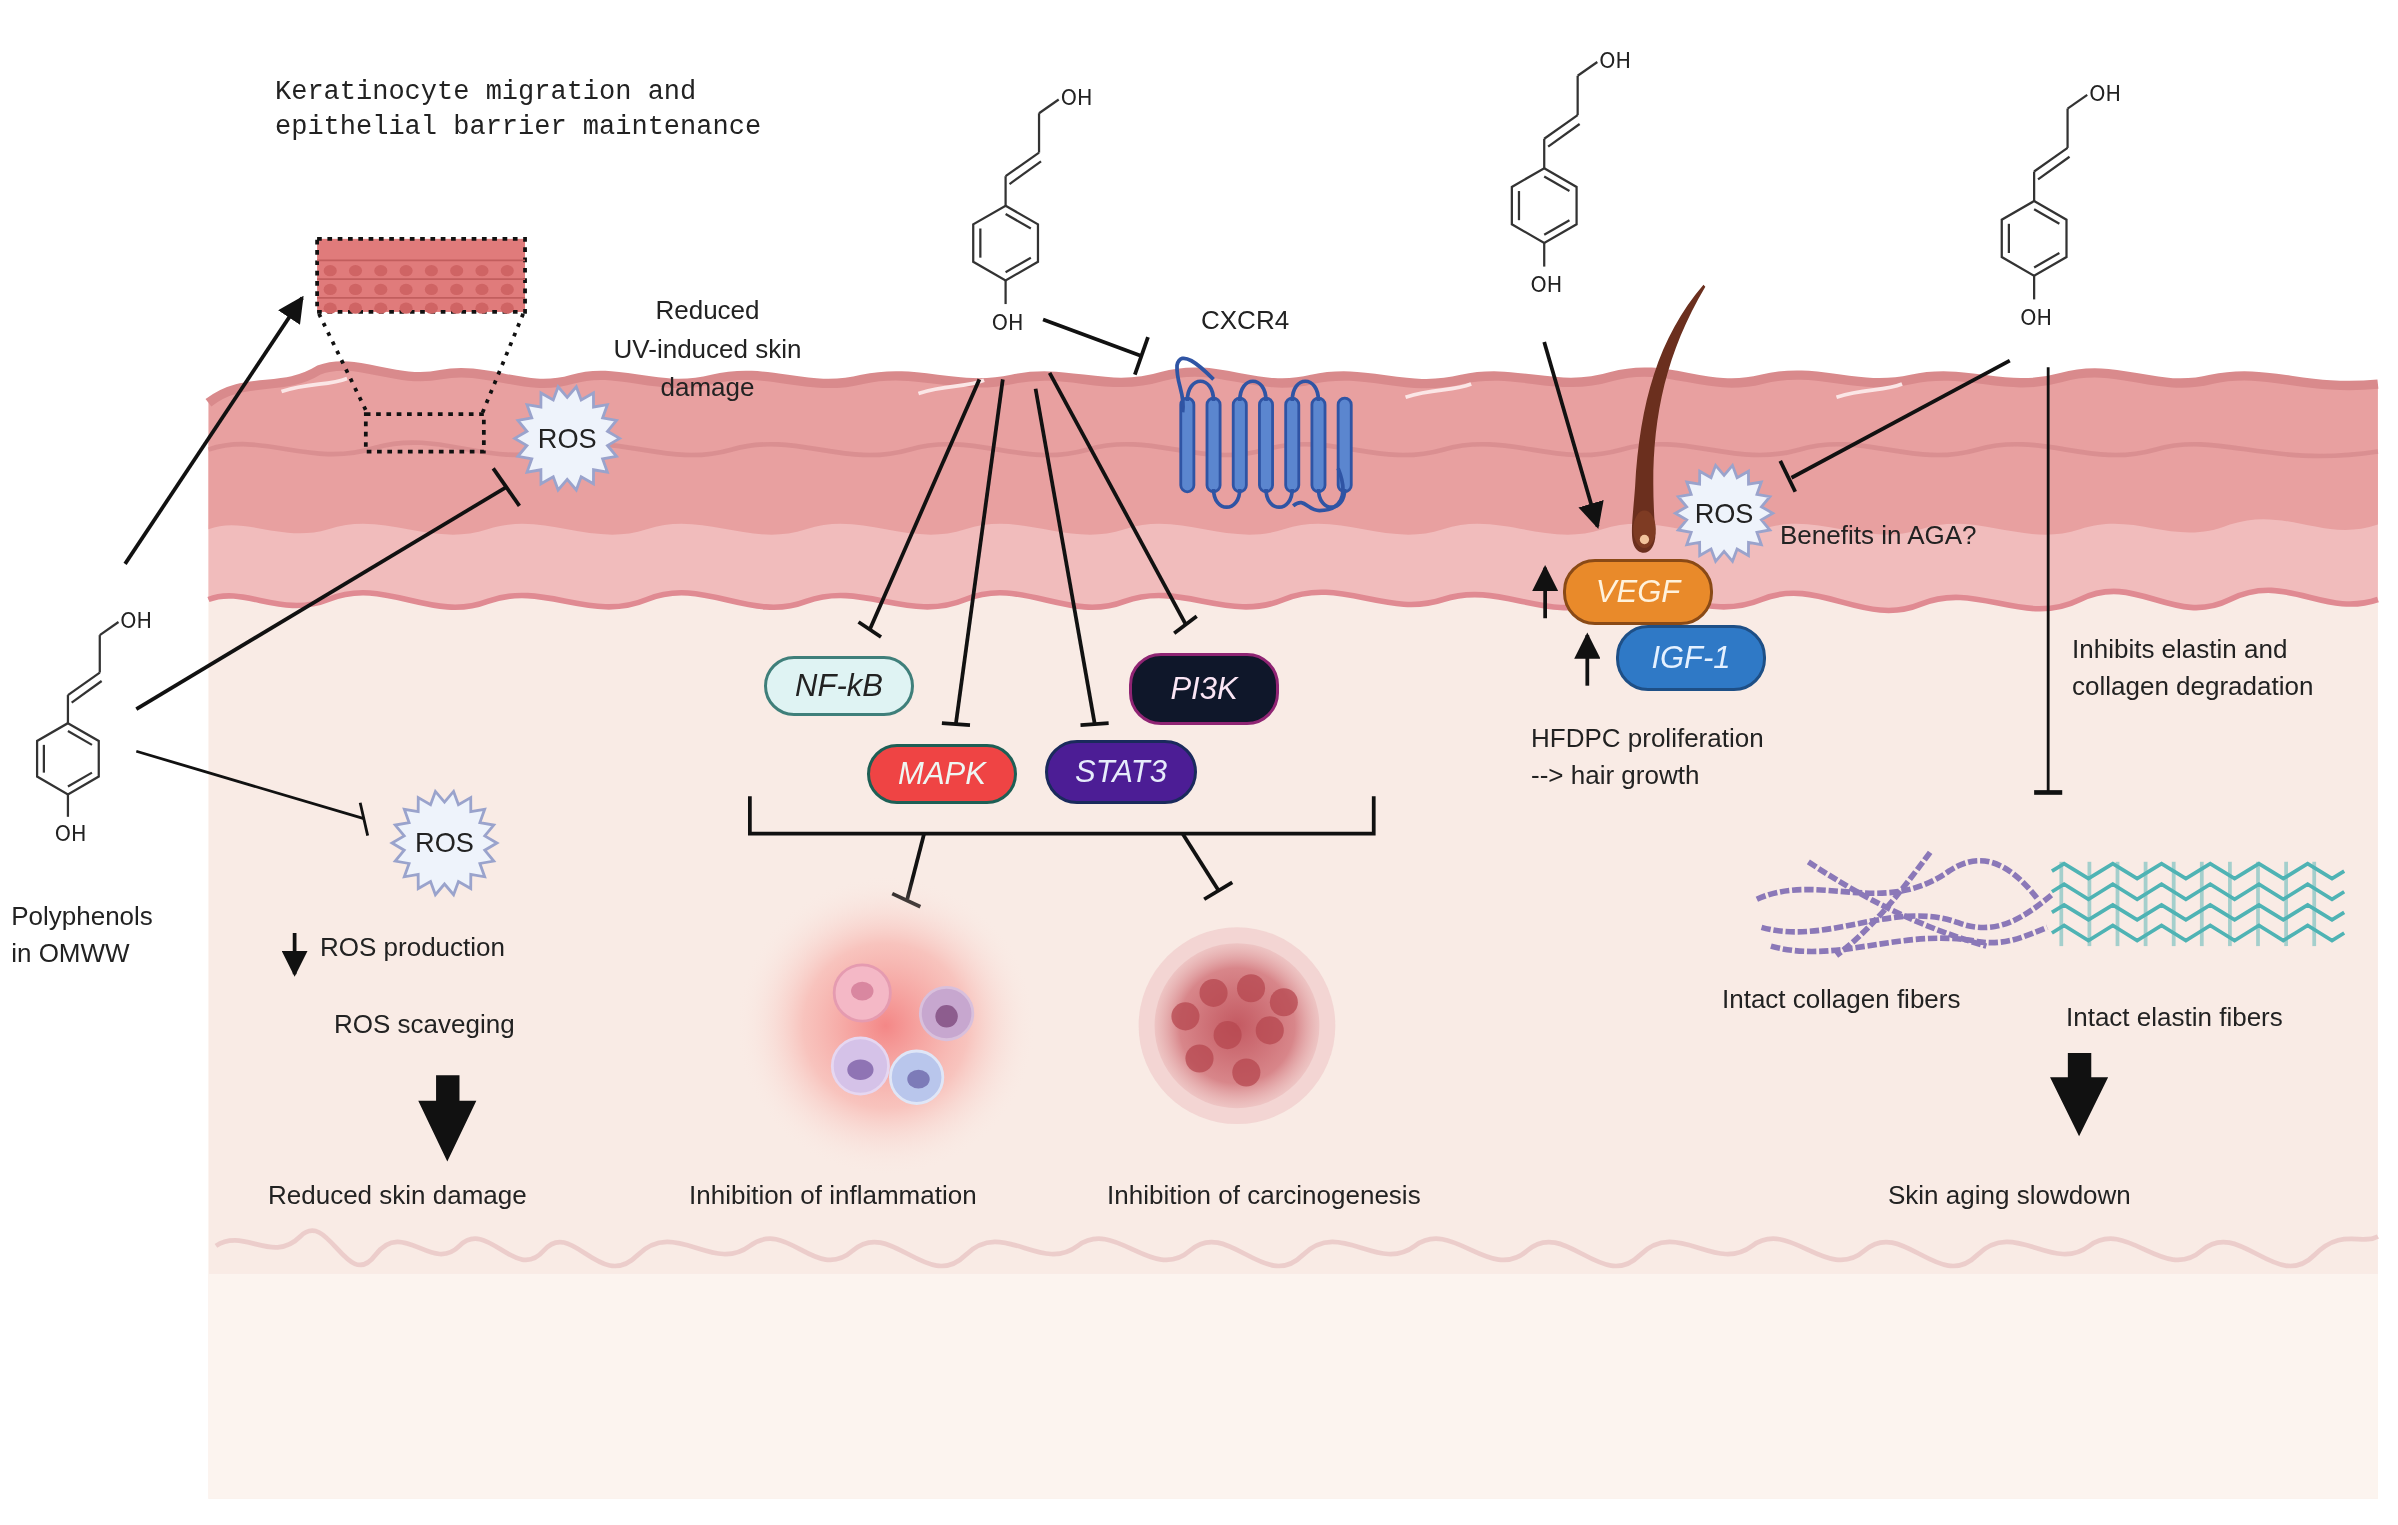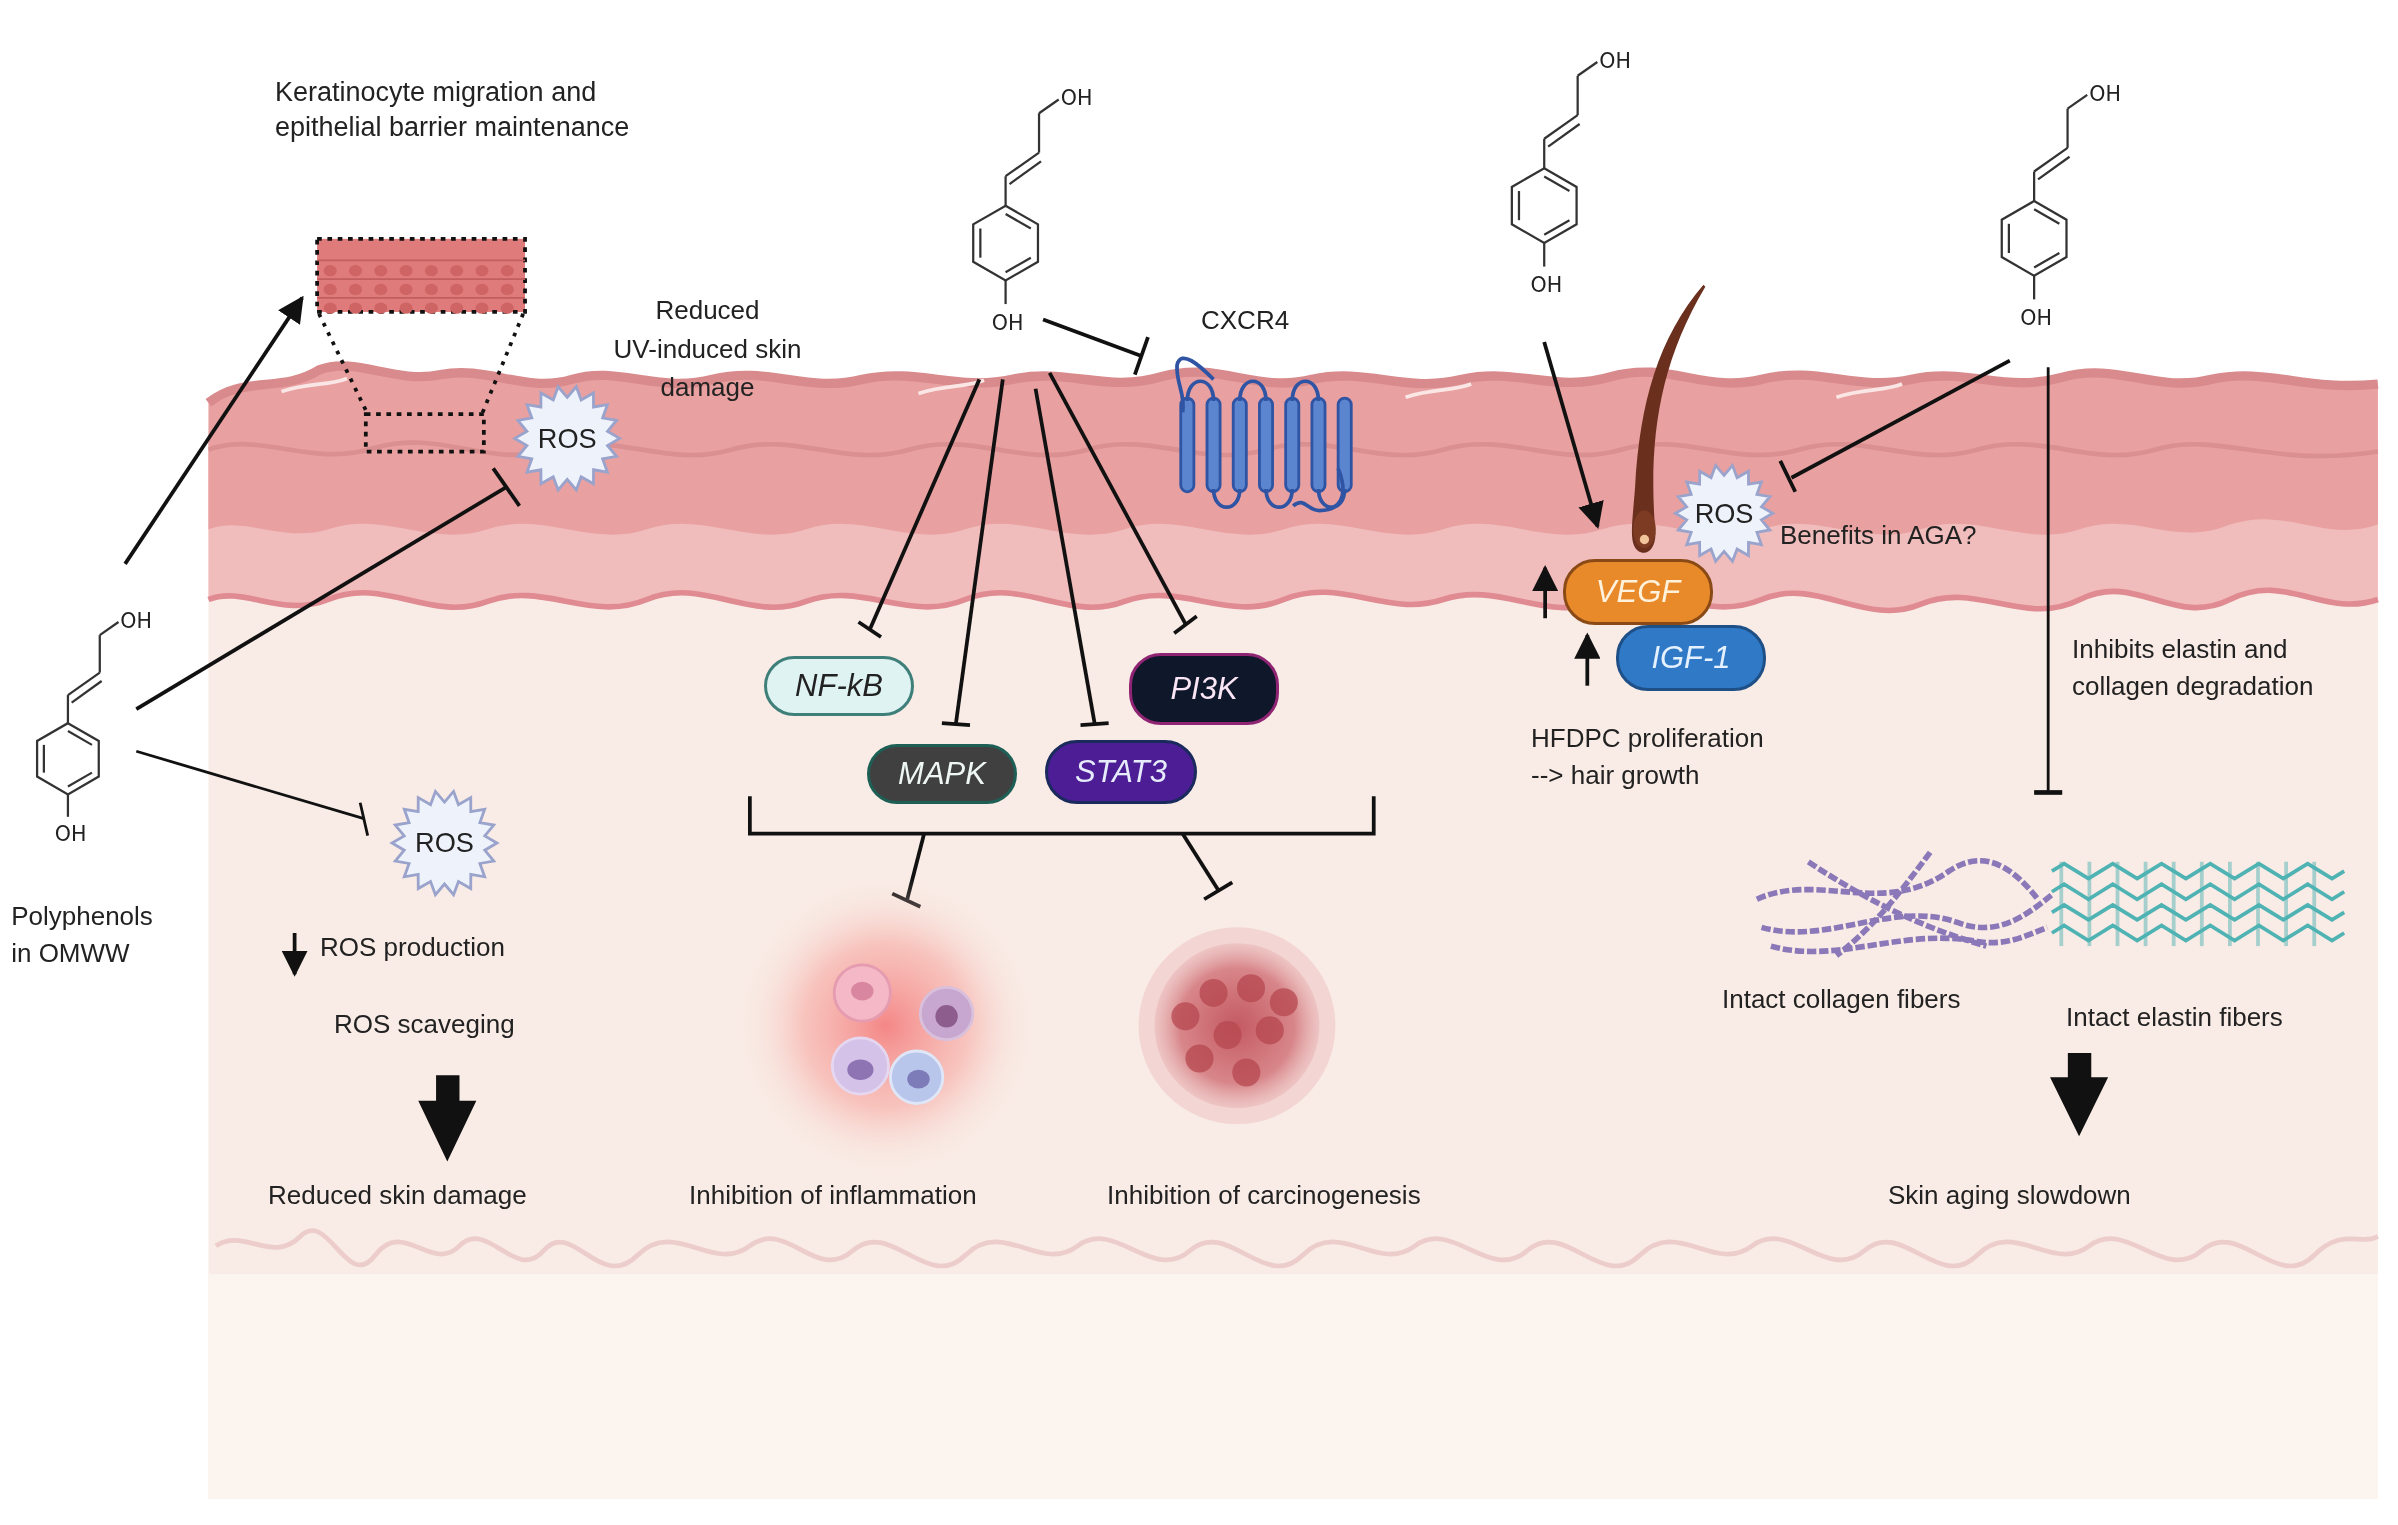--- a/index.html
+++ b/index.html
@@ -1,20 +1,20 @@
 <!DOCTYPE html>
 <html style="font-size:15px"><head>
 <meta charset="utf-8">
 <style>
   html, body { margin:0; padding:0; background:#ffffff; }
   body { width:2399px; height:1525px; position:relative; overflow:hidden;
          font-family:"Liberation Sans", "DejaVu Sans", sans-serif; color:#1d1d1d; }
   #stage { position:absolute; left:0; top:0; width:2399px; height:1525px; }
   .lbl { position:absolute; white-space:nowrap; font-size:26px; line-height:37px; color:#222; }
-  .lbl.small { font-size:27px; line-height:35px; }
+  .lbl.small { font-size:27px; line-height:35px;font-family:Liberation Mono, monospace; }
   .lbl.center { text-align:center; }
   .pill { position:absolute; border-radius:32px; display:flex; align-items:center; justify-content:center;
           font-size:31px; border:3.7px solid; box-sizing:border-box;font-style:italic; }
   .chem-oh { font-size:22px; font-family:"DejaVu Sans", sans-serif; fill:#222; }
 </style>
 </head>
 <body>
 
 <div id="stage">
   <svg id="bg" width="2399" height="1525" viewBox="0 0 2560 1628" style="position:absolute;left:0;top:0">
@@ -284,20 +284,20 @@
   <div class="lbl" style="left:1531px;top:720px">HFDPC proliferation</div>
   <div class="lbl" style="left:1531px;top:757px">--&gt; hair growth</div>
 
   <div class="lbl" style="left:2072px;top:631px">Inhibits elastin and</div>
   <div class="lbl" style="left:2072px;top:668px">collagen degradation</div>
   <div class="lbl" style="left:1722px;top:981px">Intact collagen fibers</div>
   <div class="lbl" style="left:2066px;top:999px">Intact elastin fibers</div>
   <div class="lbl" style="left:1888px;top:1177px">Skin aging slowdown</div>
 
   <div class="pill" id="pill-nfkb" style="left: 764px; top: 656px; width: 150px; height: 60px; background: rgb(223, 243, 243); border-color: rgb(63, 127, 122); color: rgb(34, 34, 34);">NF-kB</div>
-  <div class="pill" id="pill-mapk" style="left: 867px; top: 744px; width: 150px; height: 60px; background: #404040; border-color: rgb(29, 95, 85); color: rgb(238, 247, 243);">MAPK</div>
+  <div class="pill" id="pill-mapk" style="left: 867px; top: 744px; width: 150px; height: 60px; background: #ef4444; border-color: rgb(29, 95, 85); color: rgb(238, 247, 243);">MAPK</div>
   <div class="pill" id="pill-stat3" style="left: 1045px; top: 740px; width: 152px; height: 64px; background: #4c1d95; border-color: rgb(26, 42, 92); color: rgb(230, 236, 251);">STAT3</div>
   <div class="pill" id="pill-pi3k" style="left: 1129px; top: 653px; width: 150px; height: 72px; background: #0f172a; border-color: rgb(143, 36, 115); color: rgb(251, 230, 245);">PI3K</div>
 
   <div class="pill" id="pill-vegf" style="left: 1563px; top: 559px; width: 150px; height: 66px; background: rgb(233, 138, 42); border-color: rgb(138, 74, 22); color: rgb(255, 242, 220);">VEGF</div>
   <div class="pill" id="pill-igf1" style="left: 1616px; top: 625px; width: 150px; height: 66px; background: rgb(47, 121, 198); border-color: rgb(30, 79, 134); color: rgb(229, 241, 255);">IGF-1</div>
 </div>
 
 
 </body></html>

